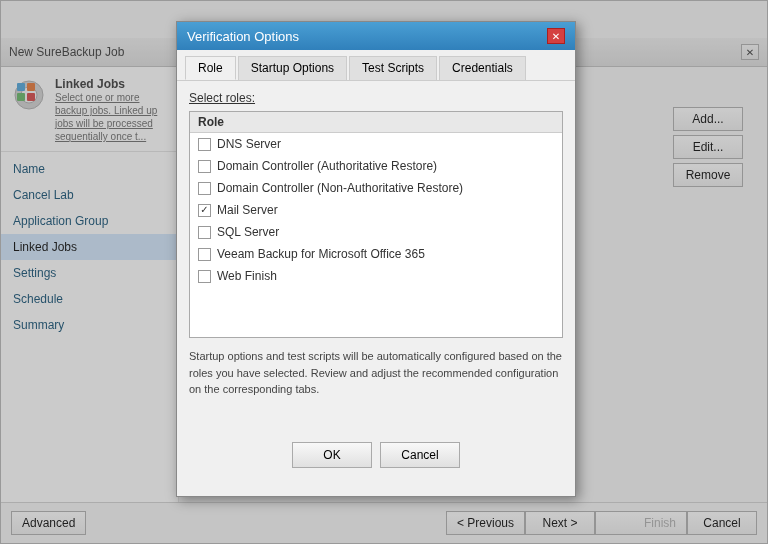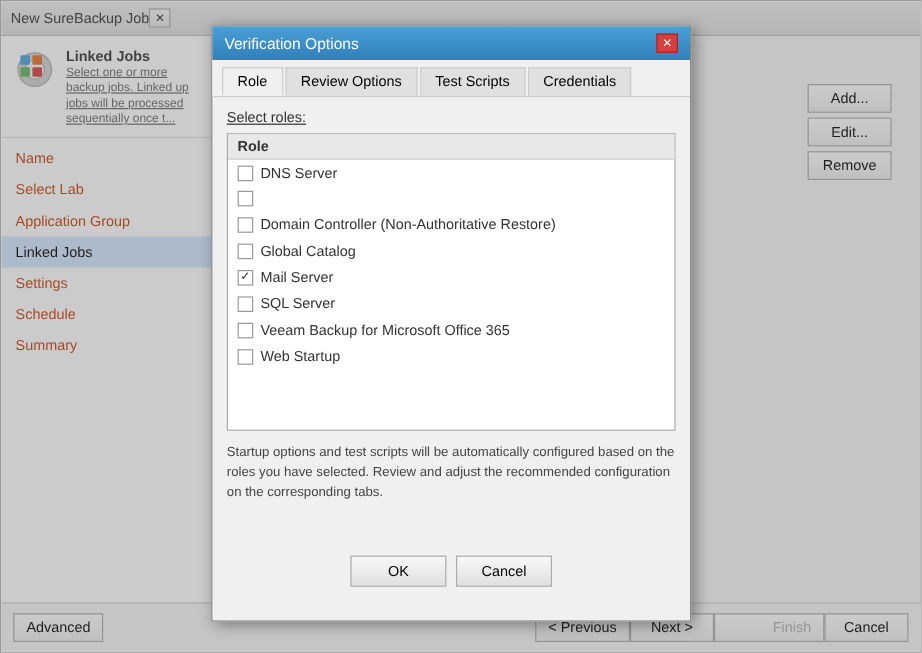--- a/index.html
+++ b/index.html
@@ -23,20 +23,22 @@
       flex-direction: column;
       position: relative;
     }
 
     .title-bar {
       background: linear-gradient(to bottom, #e8e8e8, #d8d8d8);
       border-bottom: 1px solid #bbb;
       padding: 6px 8px;
       display: flex;
       align-items: center;
+      justify-content: space-between;
+      margin-top: 37px;
     }
 
     .title-bar-text {
       font-size: 12px;
       color: #333;
     }
 
     .title-bar-controls {
       display: flex;
       gap: 2px;
@@ -106,21 +108,21 @@
     }
 
     .sidebar-nav {
       flex: 1;
       padding: 4px 0;
     }
 
     .sidebar-item {
       padding: 6px 12px;
       cursor: pointer;
-      color: #c2410c;
+      color: #0c4a6e;
       font-size: 12px;
     }
 
     .sidebar-item.active {
       background: #cce0f5;
       color: #000;
     }
 
     
     .main-area {
@@ -346,21 +348,21 @@
             <rect x="16" y="16" width="8" height="8" fill="#d04040" rx="1"></rect>
           </svg>
         </div>
         <div class="sidebar-header-text">
           <h3>Linked Jobs</h3>
           <p>Select one or more backup jobs. Linked up jobs will be processed sequentially once t...</p>
         </div>
       </div>
       <div class="sidebar-nav">
         <div class="sidebar-item">Name</div>
-        <div class="sidebar-item">Select Lab</div>
+        <div class="sidebar-item">Cancel Lab</div>
         <div class="sidebar-item">Application Group</div>
         <div class="sidebar-item active">Linked Jobs</div>
         <div class="sidebar-item">Settings</div>
         <div class="sidebar-item">Schedule</div>
         <div class="sidebar-item">Summary</div>
       </div>
     </div>
 
     <div class="main-area">
       <div class="right-buttons">
@@ -383,59 +385,56 @@
   <div class="overlay"></div>
 
   <div class="dialog">
     <div class="dialog-title">
       <span>Verification Options</span>
       <button class="dialog-close-btn">✕</button>
     </div>
 
     <div class="tabs">
       <div class="tab active">Role</div>
-      <div class="tab">Review Options</div>
+      <div class="tab">Startup Options</div>
       <div class="tab">Test Scripts</div>
       <div class="tab">Credentials</div>
     </div>
 
     <div class="dialog-body">
       <div class="select-roles-label">Select roles:</div>
       <div class="roles-list">
         <div class="roles-header">Role</div>
         <div class="role-item">
           <div class="role-checkbox"></div>
           <span>DNS Server</span>
         </div>
         <div class="role-item">
           <div class="role-checkbox"></div>
+          <span>Domain Controller (Authoritative Restore)</span>
         </div>
         <div class="role-item">
           <div class="role-checkbox"></div>
           <span>Domain Controller (Non-Authoritative Restore)</span>
-        </div>
-        <div class="role-item">
-          <div class="role-checkbox"></div>
-          <span>Global Catalog</span>
         </div>
         <div class="role-item">
           <div class="role-checkbox checked"></div>
           <span>Mail Server</span>
         </div>
         <div class="role-item">
           <div class="role-checkbox"></div>
           <span>SQL Server</span>
         </div>
         <div class="role-item">
           <div class="role-checkbox"></div>
           <span>Veeam Backup for Microsoft Office 365</span>
         </div>
         <div class="role-item">
           <div class="role-checkbox"></div>
-          <span>Web Startup</span>
+          <span>Web Finish</span>
         </div>
 
         <div style="height:50px;"></div>
       </div>
       <div class="info-text">Startup options and test scripts will be automatically configured based on the roles you have selected. Review and adjust the recommended configuration on the corresponding tabs.</div>
     </div>
 
     <div class="dialog-footer">
       <button class="dialog-btn">OK</button>
       <button class="dialog-btn">Cancel</button>

